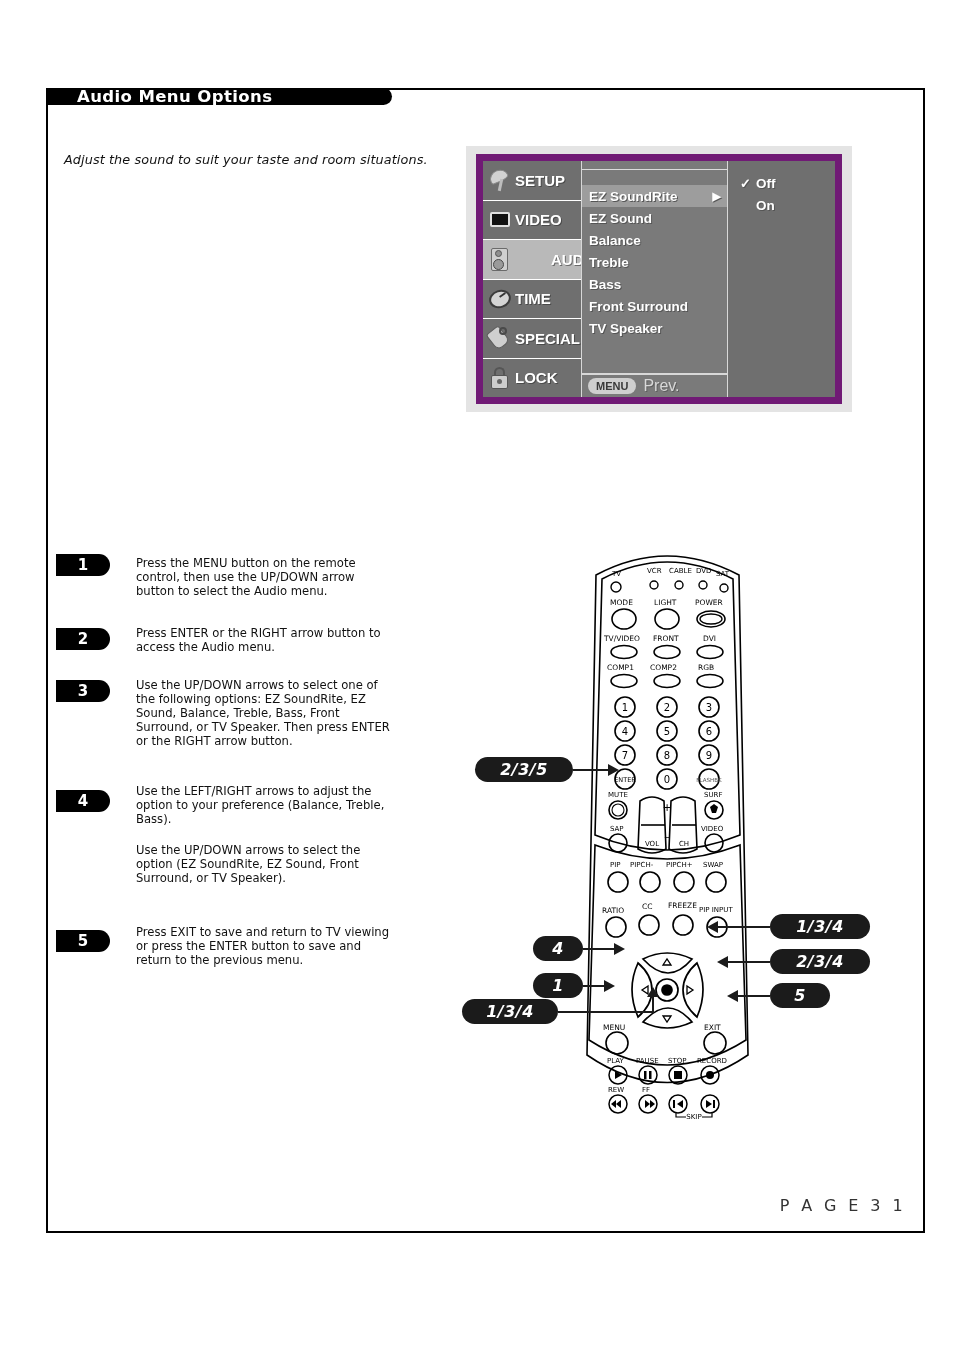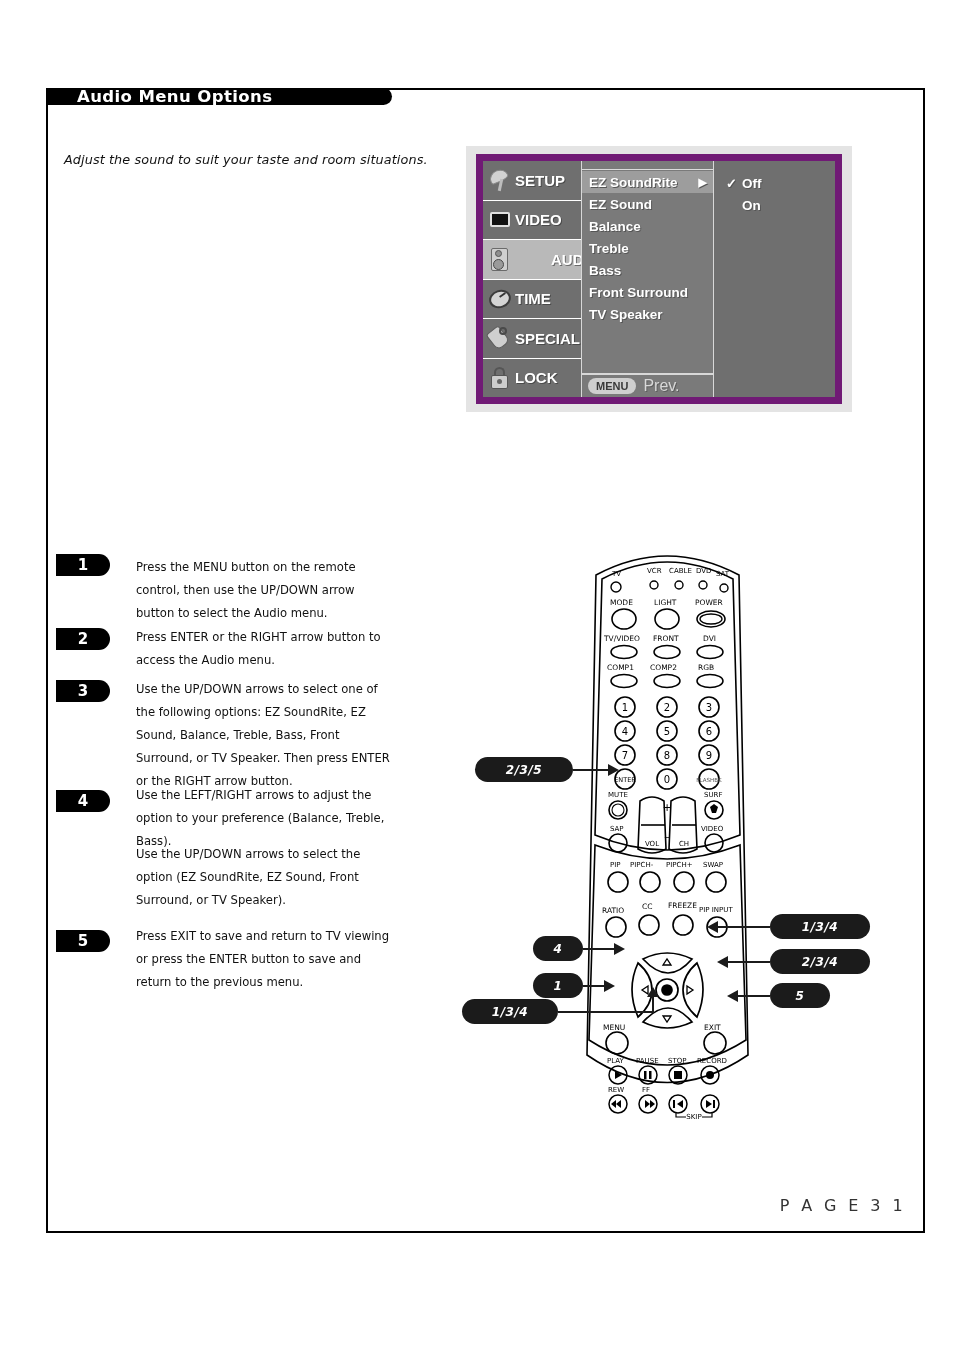--- a/index.html
+++ b/index.html
@@ -78,26 +78,27 @@
     font-weight: bold;
     font-size: 15px;
     margin-left: 2px;
     text-shadow: 1px 1px 0 #4a4a4a;
     font-family: "Liberation Sans", sans-serif;
   }
   .osd-item.active .osd-item-label { color:#fff; text-shadow: 1px 1px 0 #6a6a6a; }
   .osd-ico { width: 26px; height: 26px; flex: 0 0 26px; position: relative; }
 
   .osd-list {
-    width: 133px;
+    width: 147px;
     background: #7a7a7a;
     border-left: 1px solid #d8d8d8;
     border-right: 1px solid #d8d8d8;
     display: flex; flex-direction: column;
     position: relative;
+    gap: 14px;
   }
   .osd-list-top { height: 9px; background:#7a7a7a; border-bottom:1px solid #dcdcdc;}
   .osd-rows { flex: 1; padding-top: 1px; }
   .osd-row {
     height: 22px;
     display: flex; align-items: center;
     justify-content: space-between;
     padding: 0 6px 0 7px;
     color: #fff;
     font-weight: bold;
@@ -161,36 +162,36 @@
     font-weight: bold;
     font-size: 15px;
     display:flex; align-items:center; justify-content:center;
     font-family:"DejaVu Sans",sans-serif;
   }
   .step-text {
     position: absolute;
     left: 136px;
     width: 258px;
     font-size: 11.6px;
-    line-height: 23px;
+    line-height: 14px;
     color: #111;
     font-family:"DejaVu Sans",sans-serif;
   }
 
   
   .callout {
     position:absolute;
     background:#1b1b1b;
     color:#fff;
     font-weight:bold;
     font-style:italic;
     border-radius:13px;
     height:25px;
     display:flex;align-items:center;justify-content:center;
-    font-size:12px;
+    font-size:16px;
     letter-spacing:.5px;
     font-family:"DejaVu Sans",sans-serif;
   }
   .leader { position:absolute; background:#1b1b1b; height:1.5px; }
   .leader-v { position:absolute; background:#1b1b1b; width:1.5px; }
   .arrow-r { position:absolute; width:0;height:0;border-top:6px solid transparent;border-bottom:6px solid transparent;border-left:11px solid #1b1b1b; }
   .arrow-l { position:absolute; width:0;height:0;border-top:6px solid transparent;border-bottom:6px solid transparent;border-right:11px solid #1b1b1b; }
   .arrow-u { position:absolute; width:0;height:0;border-left:6px solid transparent;border-right:6px solid transparent;border-bottom:10px solid #1b1b1b; }
 
   

